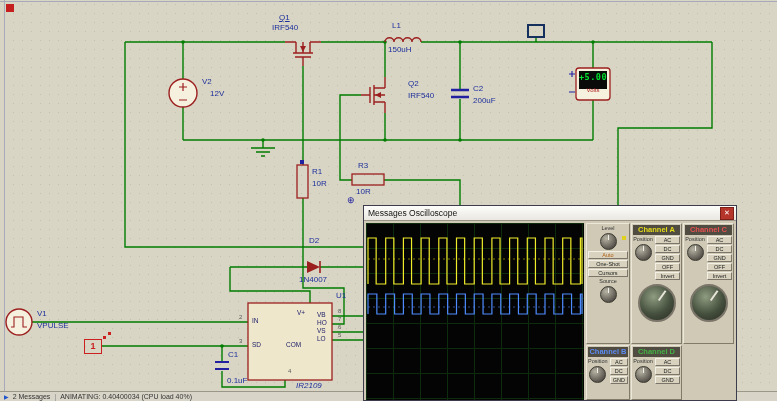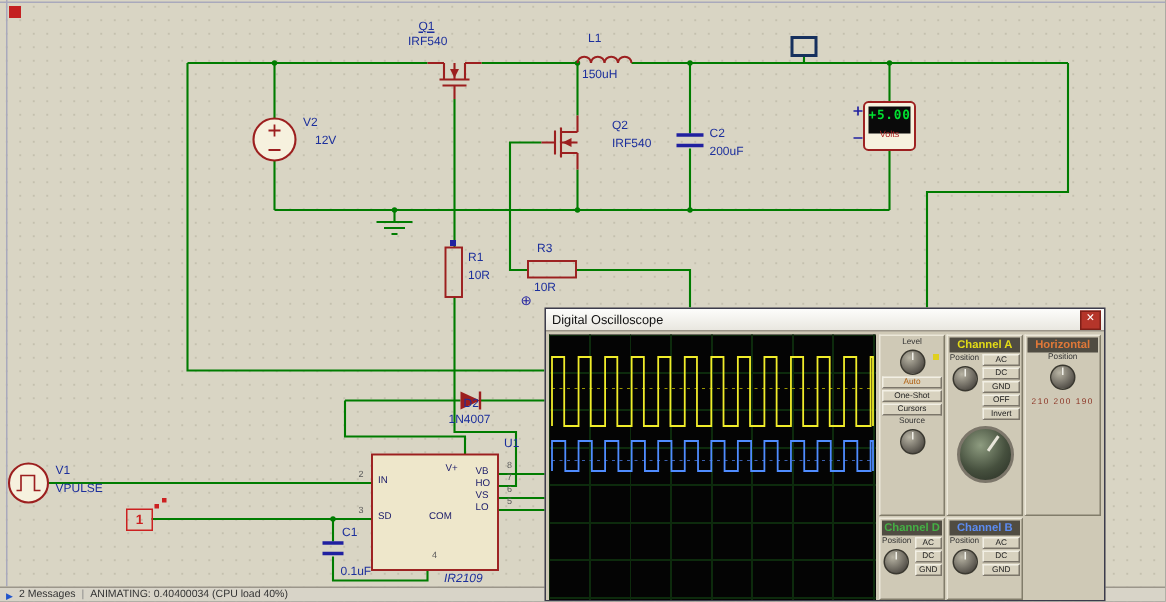--- a/index.html
+++ b/index.html
@@ -168,21 +168,21 @@
   <div class="lbl" style="left:202px;top:78px;">V2</div>
   <div class="lbl" style="left:210px;top:90px;">12V</div>
   <div class="lbl" style="left:408px;top:80px;">Q2</div>
   <div class="lbl" style="left:408px;top:92px;">IRF540</div>
   <div class="lbl" style="left:473px;top:85px;">C2</div>
   <div class="lbl" style="left:473px;top:97px;">200uF</div>
   <div class="lbl" style="left:312px;top:168px;">R1</div>
   <div class="lbl" style="left:312px;top:180px;">10R</div>
   <div class="lbl" style="left:358px;top:162px;">R3</div>
   <div class="lbl" style="left:356px;top:188px;">10R</div>
-  <div class="lbl" style="left:309px;top:237px;margin-top:28px;">D2</div>
+  <div class="lbl" style="left:309px;top:237px;">D2</div>
   <div class="lbl" style="left:299px;top:276px;">1N4007</div>
   <div class="lbl" style="left:336px;top:292px;">U1</div>
   <div class="lbl" style="left:296px;top:382px;font-style:italic;">IR2109</div>
   <div class="lbl" style="left:37px;top:310px;">V1</div>
   <div class="lbl" style="left:37px;top:322px;">VPULSE</div>
   <div class="lbl" style="left:228px;top:351px;">C1</div>
   <div class="lbl" style="left:196px;top:377px;padding-left:31px;">0.1uF</div>
 
   <div class="pin" style="left:252px;top:318px;">IN</div>
   <div class="pin" style="left:297px;top:310px;">V+</div>
@@ -211,21 +211,21 @@
 
   <div id="statusbar">
     <span id="status-play">▶</span>
     <span>2 Messages</span>
     <span class="sep">|</span>
     <span>ANIMATING: 0.40400034 (CPU load 40%)</span>
   </div>
 
   <div id="scope">
     <div id="scope-title">
-      <span class="t">Digital Oscilloscope</span>
+      <span class="t">Messages Oscilloscope</span>
       <span id="scope-close">✕</span>
     </div>
     <div id="scope-client">
 
       <div id="screen">
         <svg width="218" height="177" viewBox="0 0 218 177">
           <line x1="2" y1="36" x2="216" y2="36" stroke-width="0.8" stroke-dasharray="2,3" stroke="#9a9600"></line>
           <line x1="2" y1="84" x2="216" y2="84" stroke-width="0.8" stroke-dasharray="2,3" stroke="#3a5fb0"></line>
           <path fill="none" stroke-width="1.2" d="M2,61L2,61 L2,15 L10.142,15 L10.142,61 L19.7,61 L19.7,61 L19.7,15 L27.842,15 L27.842,61 L37.4,61 L37.4,61 L37.4,15 L45.542,15 L45.542,61 L55.099999999999994,61 L55.099999999999994,61 L55.099999999999994,15 L63.24199999999999,15 L63.24199999999999,61 L72.8,61 L72.8,61 L72.8,15 L80.942,15 L80.942,61 L90.5,61 L90.5,61 L90.5,15 L98.642,15 L98.642,61 L108.2,61 L108.2,61 L108.2,15 L116.342,15 L116.342,61 L125.9,61 L125.9,61 L125.9,15 L134.042,15 L134.042,61 L143.6,61 L143.6,61 L143.6,15 L151.742,15 L151.742,61 L161.29999999999998,61 L161.29999999999998,61 L161.29999999999998,15 L169.44199999999998,15 L169.44199999999998,61 L178.99999999999997,61 L178.99999999999997,61 L178.99999999999997,15 L187.14199999999997,15 L187.14199999999997,61 L196.69999999999996,61 L196.69999999999996,61 L196.69999999999996,15 L204.84199999999996,15 L204.84199999999996,61 L214.39999999999995,61 L214.39999999999995,61 L214.39999999999995,15 L216,15 L216,61 L216,61 " stroke="#f0ec2a"></path>
           <path fill="none" stroke-width="1.2" d="M2,91L2,91 L2,71 L10.85,71 L10.85,91 L19.7,91 L19.7,91 L19.7,71 L28.549999999999997,71 L28.549999999999997,91 L37.4,91 L37.4,91 L37.4,71 L46.25,71 L46.25,91 L55.099999999999994,91 L55.099999999999994,91 L55.099999999999994,71 L63.949999999999996,71 L63.949999999999996,91 L72.8,91 L72.8,91 L72.8,71 L81.64999999999999,71 L81.64999999999999,91 L90.5,91 L90.5,91 L90.5,71 L99.35,71 L99.35,91 L108.2,91 L108.2,91 L108.2,71 L117.05,71 L117.05,91 L125.9,91 L125.9,91 L125.9,71 L134.75,71 L134.75,91 L143.6,91 L143.6,91 L143.6,71 L152.45,71 L152.45,91 L161.29999999999998,91 L161.29999999999998,91 L161.29999999999998,71 L170.14999999999998,71 L170.14999999999998,91 L178.99999999999997,91 L178.99999999999997,91 L178.99999999999997,71 L187.84999999999997,71 L187.84999999999997,91 L196.69999999999996,91 L196.69999999999996,91 L196.69999999999996,71 L205.54999999999995,71 L205.54999999999995,91 L214.39999999999995,91 L214.39999999999995,91 L214.39999999999995,71 L216,71 L216,91 L216,91 " stroke="#4f8cff"></path>
@@ -256,55 +256,66 @@
               <button class="mini">AC</button>
               <button class="mini">DC</button>
               <button class="mini">GND</button>
               <button class="mini">OFF</button>
               <button class="mini">Invert</button>
             </div>
           </div>
           <div class="dial"></div>
         </div>
 
-
-        <div class="sect">
-          <div class="hdr hdr-h">Horizontal</div>
-          <div class="slabel">Position</div>
-          <div class="knob"></div>
-          <div class="scaletxt">210 200 190</div>
+        <div class="sect">
+          <div class="hdr hdr-c">Channel C</div>
+          <div class="chrow">
+            <div class="chleft">
+              <div class="slabel">Position</div>
+              <div class="knob"></div>
+            </div>
+            <div class="chbtns">
+              <button class="mini">AC</button>
+              <button class="mini">DC</button>
+              <button class="mini">GND</button>
+              <button class="mini">OFF</button>
+              <button class="mini">Invert</button>
+            </div>
+          </div>
+          <div class="dial"></div>
+        </div>
+
+
+        <div class="sect">
+          <div class="hdr hdr-b">Channel B</div>
+          <div class="chrow">
+            <div class="chleft">
+              <div class="slabel">Position</div>
+              <div class="knob"></div>
+            </div>
+            <div class="chbtns">
+              <button class="mini">AC</button>
+              <button class="mini">DC</button>
+              <button class="mini">GND</button>
+            </div>
+          </div>
         </div>
 
         <div class="sect">
           <div class="hdr hdr-d">Channel D</div>
           <div class="chrow">
             <div class="chleft">
               <div class="slabel">Position</div>
               <div class="knob"></div>
             </div>
             <div class="chbtns">
               <button class="mini">AC</button>
               <button class="mini">DC</button>
               <button class="mini">GND</button>
             </div>
           </div>
         </div>
 
-        <div class="sect">
-          <div class="hdr hdr-b">Channel B</div>
-          <div class="chrow">
-            <div class="chleft">
-              <div class="slabel">Position</div>
-              <div class="knob"></div>
-            </div>
-            <div class="chbtns">
-              <button class="mini">AC</button>
-              <button class="mini">DC</button>
-              <button class="mini">GND</button>
-            </div>
-          </div>
-        </div>
-
       </div>
     </div>
   </div>
 
 </div>
 
 </body></html>

